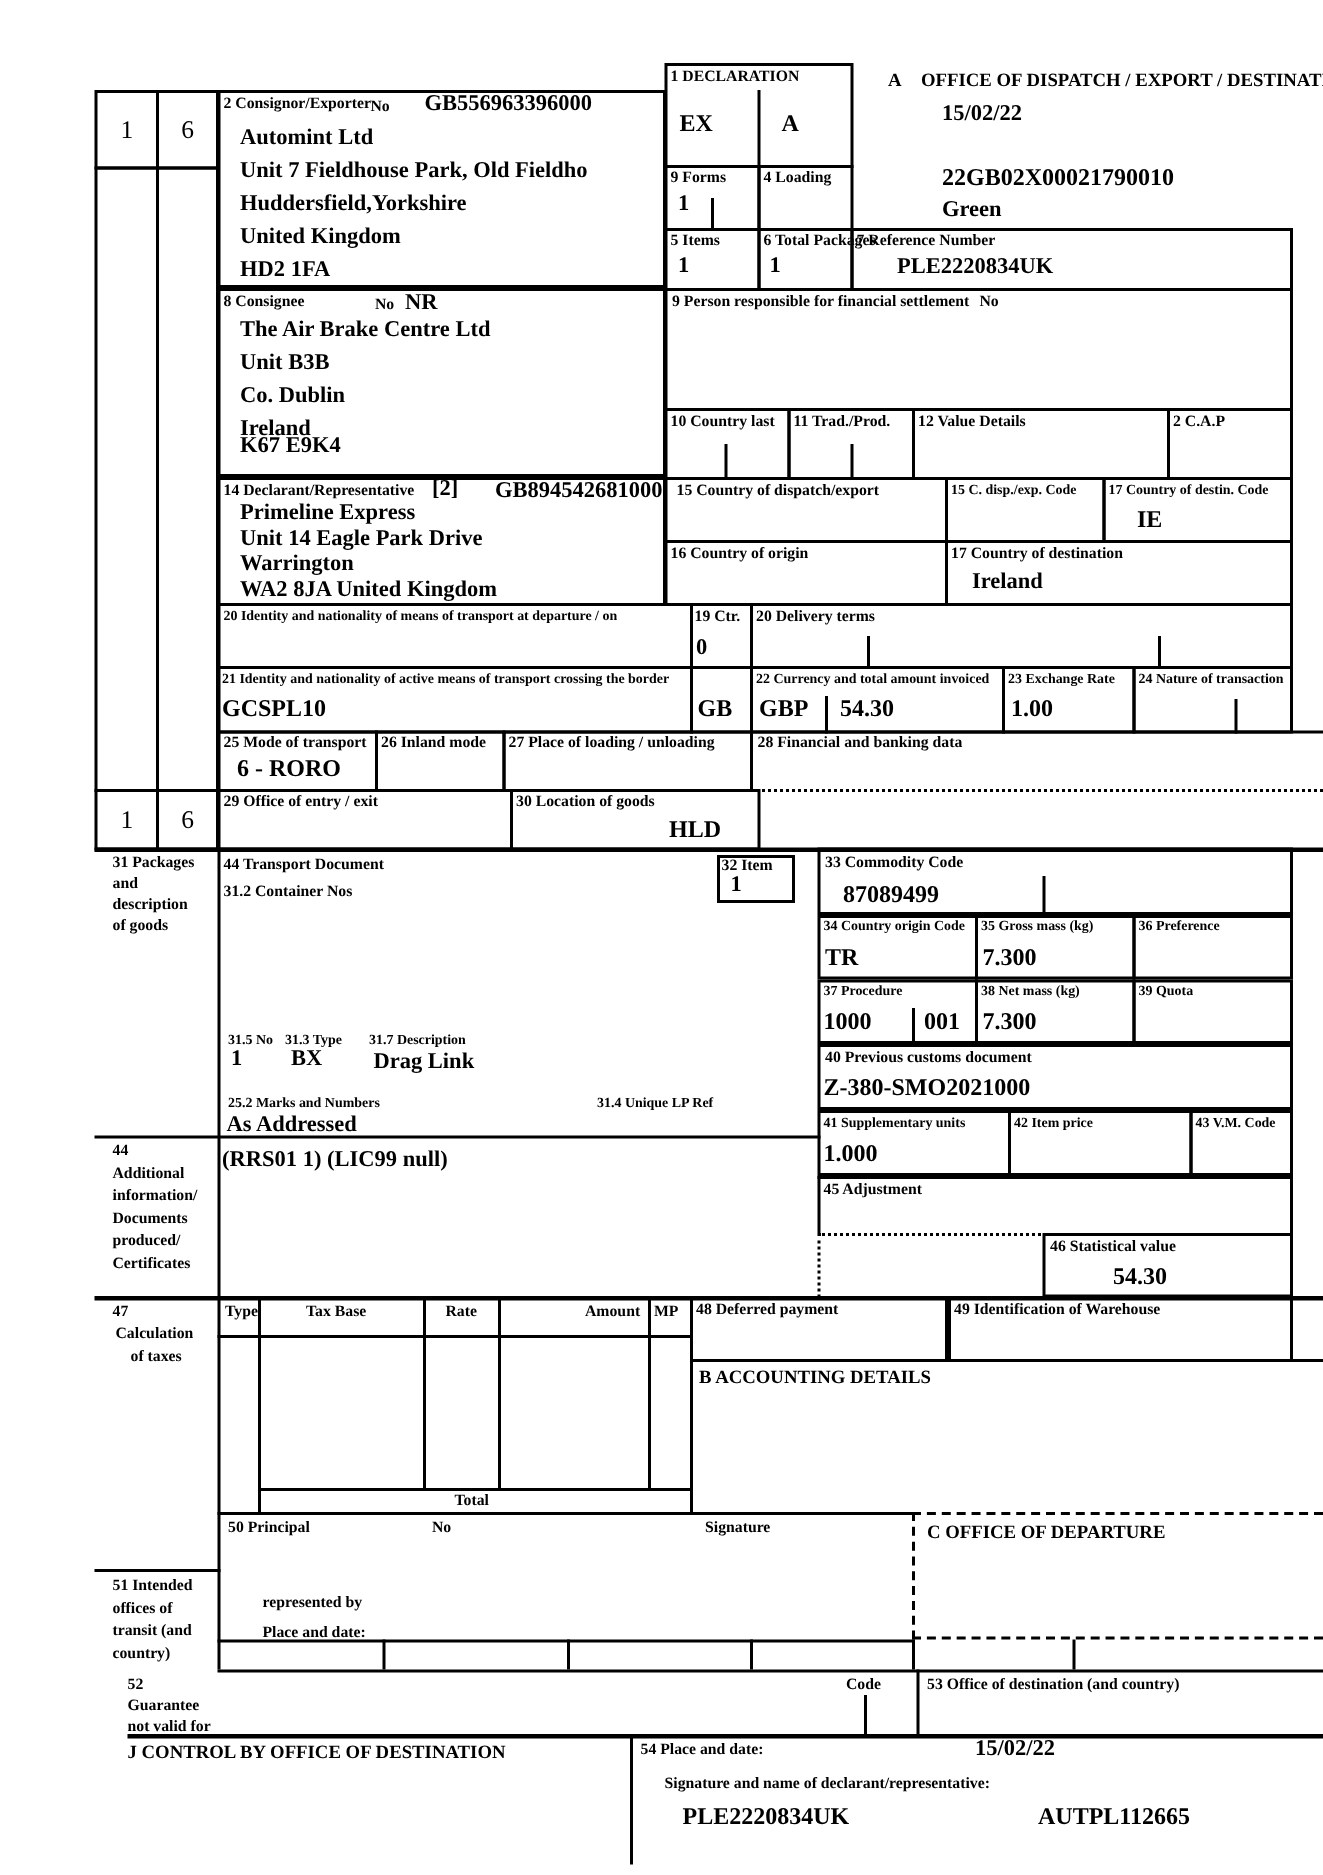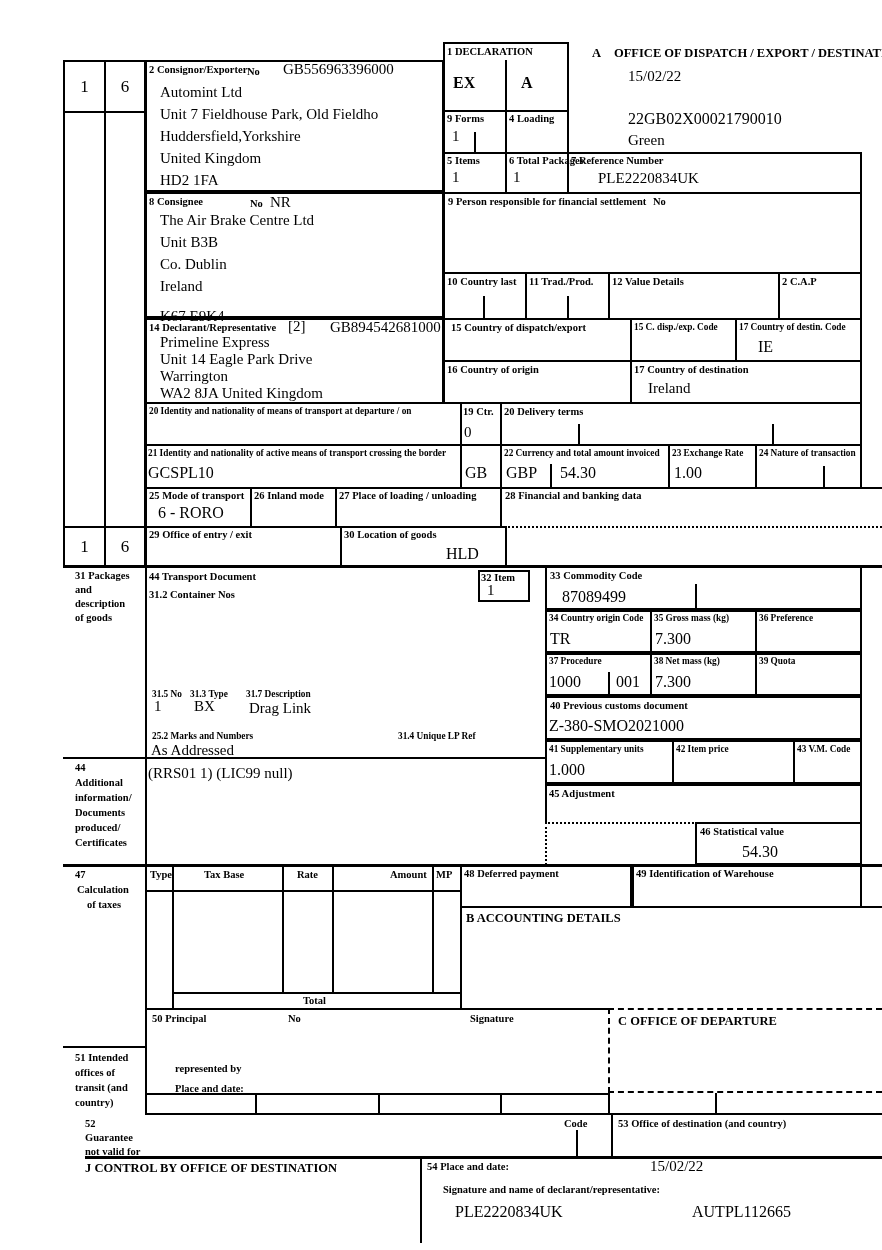--- a/index.html
+++ b/index.html
@@ -9,21 +9,21 @@
   .bx  { position:absolute; border:2px solid #000; box-sizing:border-box; }
   .nb  { border-bottom:none; }
   .hr  { position:absolute; height:0; border-top:2px solid #000; }
   .thick { border-top-width:3px; }
   .dothr { border-top-style:dotted; }
   .vr  { position:absolute; width:0; border-left:2px solid #000; }
   .dotvr { border-left-style:dotted; }
   .dashbox { position:absolute; border:2px dashed #000; border-right:none; box-sizing:border-box; }
   .lbl { position:absolute; font-size:10.5px; font-weight:bold; white-space:nowrap; line-height:1.1; }
   .sm  { font-size:9.3px; }
-  .val { position:absolute; font-size:15px; white-space:nowrap; line-height:1.15; }
+  .val { position:absolute; font-size:15px; white-space:nowrap; line-height:1.15;font-weight:bold; }
   .lg  { font-size:16px; }
   .em  { position:absolute; font-size:16px; font-weight:bold; white-space:nowrap; }
   .sec { position:absolute; font-size:12.5px; font-weight:bold; white-space:nowrap; }
   .copy { display:flex; align-items:center; justify-content:center; font-size:17px; }
 </style>
 </head>
 <body>
 
 <div class="page">
 
@@ -82,21 +82,21 @@
   <span class="val" style="left:160px;top:172px">HD2 1FA</span>
 
   <div class="bx" style="left:145px;top:192px;width:299px;height:126px"></div>
   <span class="lbl" style="left:149px;top:196px">8 Consignee</span>
   <span class="lbl" style="left:250px;top:198px">No</span>
   <span class="val" style="left:270px;top:194px">NR</span>
   <span class="val" style="left:160px;top:212px">The Air Brake Centre Ltd</span>
   <span class="val" style="left:160px;top:234px">Unit B3B</span>
   <span class="val" style="left:160px;top:256px">Co. Dublin</span>
   <span class="val" style="left:160px;top:278px">Ireland</span>
-  <span class="val" style="left:160px;top:308px">K67 E9K4</span>
+  <span class="val" style="left:160px;top:289px">K67 E9K4</span>
 
   <div class="bx" style="left:443px;top:192px;width:419px;height:82px"></div>
   <span class="lbl" style="left:448px;top:196px">9 Person responsible for financial settlement</span>
   <span class="lbl" style="left:653px;top:196px">No</span>
 
   <div class="bx" style="left:443px;top:272px;width:84px;height:48px"></div>
   <span class="lbl" style="left:447px;top:276px">10 Country last</span>
   <div class="vr" style="left:483px;top:296px;height:24px"></div>
   <div class="bx" style="left:525px;top:272px;width:85px;height:48px"></div>
   <span class="lbl" style="left:529px;top:276px">11 Trad./Prod.</span>

